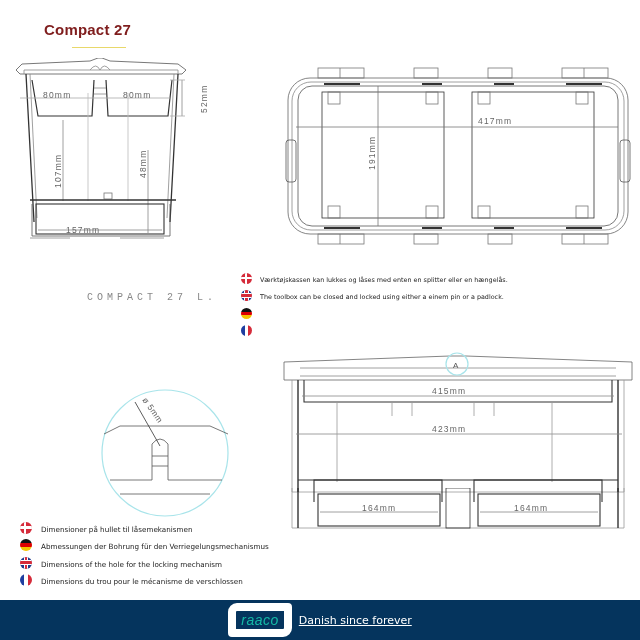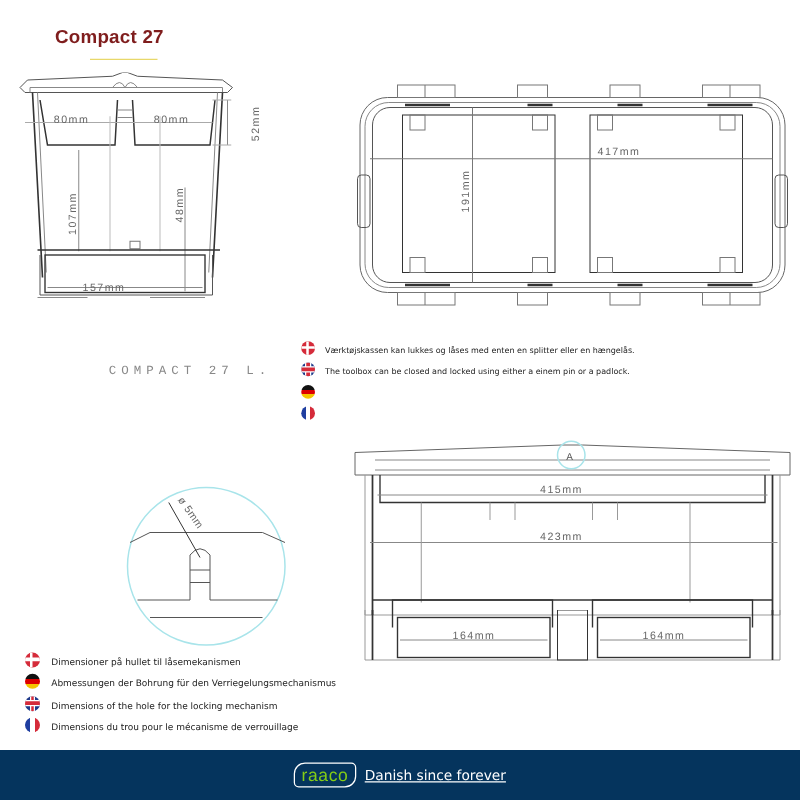--- a/index.html
+++ b/index.html
@@ -23,23 +23,23 @@
   .flag-dk::after { content:""; position:absolute; left:0; top:41%; width:100%; height:18%; background:#fff; }
   .flag-gb { background:#1f3a8a; }
   .flag-gb::before { content:""; position:absolute; left:38%; top:0; width:24%; height:100%; background:#d52b3a;
                      box-shadow:0 0 0 1px #fff; }
   .flag-gb::after { content:""; position:absolute; left:0; top:38%; width:100%; height:24%; background:#d52b3a;
                     box-shadow:0 0 0 1px #fff; }
   .flag-de { background:linear-gradient(#111 0 33%, #d00 33% 66%, #f5c400 66% 100%); }
   .flag-fr { background:linear-gradient(90deg, #1f3ea0 0 33%, #fff 33% 66%, #d52b3a 66% 100%); }
   .footer { position:absolute; left:0; top:600px; width:640px; height:40px; background:#05345d;
             display:flex; align-items:center; justify-content:center; }
-  .logo { border:1px solid #ffffff; border-radius:9px 4px 9px 4px; padding:0 5px; height:18px;
-          display:flex; align-items:center; color:#84cc16; font-family:"Liberation Sans", sans-serif;
-          font-size:14px; letter-spacing:0.5px; margin-right:7px; }
+  .logo { border:8px solid #ffffff; border-radius:9px 4px 9px 4px; padding:0 5px; height:18px;
+          display:flex; align-items:center; color:#14b8a6; font-family:"Liberation Sans", sans-serif;
+          font-size:14px; letter-spacing:0.5px; margin-right:7px;font-style:italic; }
   .tagline { color:#ffffff; font-family:"DejaVu Sans", sans-serif; font-size:11px;text-decoration:underline; }
 </style>
 </head>
 <body>
 
 <div class="title">Compact 27</div>
 <div class="title-underline"></div>
 
 <svg class="drawing" style="left:10px;top:58px" width="200" height="195" viewBox="0 0 200 195" fill="none" stroke="#555" stroke-width="0.8">
 
@@ -224,20 +224,20 @@
   <li>
       <span class="flag flag-de"></span>
       <span class="txt">Abmessungen der Bohrung für den Verriegelungsmechanismus</span>
     </li>
   <li>
       <span class="flag flag-gb"></span>
       <span class="txt">Dimensions of the hole for the locking mechanism</span>
     </li>
   <li>
       <span class="flag flag-fr"></span>
-      <span class="txt">Dimensions du trou pour le mécanisme de verrouillage</span>
+      <span class="txt">Dimensions du trou pour le mécanisme de verschlossen</span>
     </li>
 </ul>
 
 <div class="footer">
   <div class="logo">raaco</div>
   <div class="tagline">Danish since forever</div>
 </div>
 
 </body></html>

